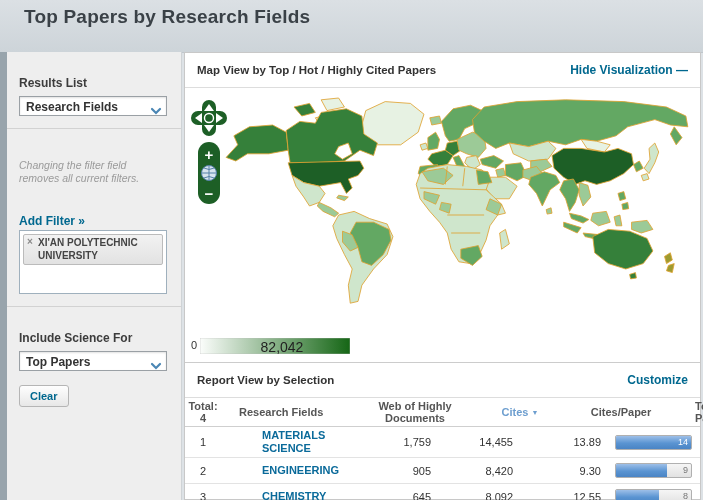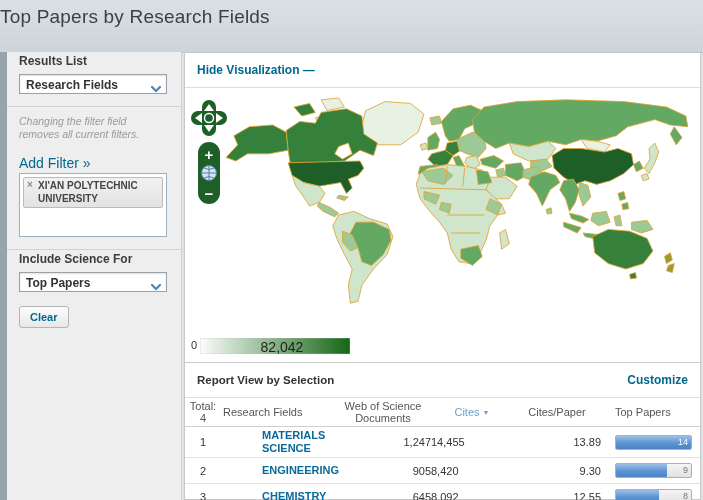--- a/index.html
+++ b/index.html
@@ -2,36 +2,36 @@
 <html style="--page_bg: #dde2e6; --header_band: #d3dade; --title_text: #3a4147; --sidebar_bg: #eeeeee; --link_teal: #00688f; --table_link_blue: #0a6a9a; --cites_header_blue: #6d9ecf; --bar_blue: #5a94d2; --bar_blue_light: #9dbfe8; --p0: #e7f2e3; --p1: #cfe6cc; --p2: #9cca97; --p3: #63a863; --p4: #35803a; --p5: #1d5f26; --p_olive: #9d9b30; --border: #dfa231; --legend_start: #fbfdfb; --legend_end: #156615;"><head>
 <meta charset="utf-8">
 <style>
   html,body{margin:0;padding:0;}
   body{width:703px;height:500px;overflow:hidden;position:relative;
        font-family:"Liberation Sans","DejaVu Sans",sans-serif;
        background:var(--page_bg,#dde2e6);}
   
   .header-band{position:absolute;left:0;top:0;width:703px;height:52px;
     background:linear-gradient(#dbe0e4,#cdd4d9);border-bottom:1px solid #bfc6cc;}
-  .page-title{position:absolute;left:0;top:6px;font-size:19px;font-weight:normal;
+  .page-title{position:absolute;left:24px;top:6px;font-size:19px;font-weight:bold;
     color:var(--title_text,#3a4147);letter-spacing:.2px;}
   .left-edge{position:absolute;left:0;top:52px;width:7px;height:448px;background:#98a4ac;}
   
   .sidebar{position:absolute;left:7px;top:52px;width:174px;height:448px;
     background:var(--sidebar_bg,#eee);border-right:1px solid #cfd3d6;}
   .sb-label{font-size:12px;font-weight:bold;color:#3c3c3c;margin:0 0 6px 12px;}
-  .sb-section{padding-top:2px;border-radius:23px;}
+  .sb-section{padding-top:24px;border-radius:23px;}
   .sb-div{border-top:1px solid #d2d2d2;margin-top:12px;}
   .dropdown{position:relative;margin-left:12px;width:148px;height:20px;background:#fff;
     border:1px solid #9aa0a5;box-shadow:inset 0 1px 2px rgba(0,0,0,.12);
     font-size:12px;font-weight:bold;color:#333;line-height:20px;padding-left:6px;
     box-sizing:border-box;cursor:pointer;}
   .dropdown .chev{position:absolute;right:4px;top:5px;}
-  .note{font-style:italic;color:#9a9a9a;font-size:10.5px;margin:6px 12px 4px 12px;line-height:1.25;}
-  .add-filter{margin:10px 0 2px 12px;font-size:14px;font-weight:normal;
+  .note{font-style:italic;color:#9a9a9a;font-size:10.5px;margin:6px 12px 19px 12px;line-height:1.25;}
+  .add-filter{margin:10px 0 2px 12px;font-size:12px;font-weight:bold;
     color:var(--link_teal,#00688f);cursor:pointer;display:inline-block;}
   .filter-box{margin-left:12px;width:148px;height:64px;background:#fff;
     border:1px solid #9fb0bd;box-sizing:border-box;padding:3px;}
   .filter-tag{background:linear-gradient(#f2f2f2,#e2e2e2);border:1px solid #bbb;
     border-radius:2px;font-size:10px;font-weight:bold;color:#444;padding:2px 4px 2px 14px;
     position:relative;line-height:1.25;}
   .filter-tag .x{position:absolute;left:3px;top:1px;color:#8a8a8a;font-size:10px;cursor:pointer;}
   .btn-row{margin:14px 0 0 12px;display:flex;gap:8px;}
   .btn{background:linear-gradient(#fefefe,#e7e7e7);border:1px solid #b5b5b5;border-radius:3px;
     font-size:11px;font-weight:bold;color:var(--link_teal,#00688f);padding:4px 10px;cursor:pointer;
@@ -54,25 +54,25 @@
   .sea{fill:#ffffff;} .olv{fill:var(--p_olive,#9d9b30);}
   .ctl{position:absolute;left:6px;top:12px;}
   .legend{position:relative;height:27px;border-bottom:1px solid #ccc;}
   .legend-zero{position:absolute;left:6px;top:4px;font-size:11px;color:#333;}
   .legend-bar{position:absolute;left:15px;top:3px;}
   .legend-max{position:absolute;left:52px;top:4px;width:90px;text-align:center;
     font-size:14px;color:#222;}
   
   .tbl{font-size:11px;color:#333;}
   .trow{display:flex;align-items:center;border-bottom:1px solid #e3e3e3;min-height:21px;padding:2px 0;}
-  .thead{color:#555;font-weight:normal;border-bottom:1px solid #cfcfcf;}
+  .thead{color:#555;font-weight:bold;border-bottom:1px solid #cfcfcf;gap:16px;}
   .c-rank{width:36px;text-align:center;flex:none;}
   .c-field{width:112px;flex:none;padding-left:2px;}
   .c-wos{width:96px;text-align:right;flex:none;}
-  .c-cites{width:82px;flex:none;}
+  .c-cites{width:82px;text-align:right;flex:none;}
   .c-cp{width:88px;text-align:right;flex:none;}
   .c-bar{flex:1;padding:0 8px 0 14px;}
   .thead .c-wos,.thead .c-cp{text-align:center;}
   .thead .c-cites{text-align:center;color:var(--cites_header_blue,#6d9ecf);cursor:pointer;}
   .thead .c-bar{text-align:left;}
   .field-link{color:var(--table_link_blue,#0a6a9a);font-weight:bold;cursor:pointer;
     text-transform:uppercase;line-height:1.2;display:inline-block;margin-left:39px;}
   .bar{position:relative;height:13px;border:1px solid #b0b0b0;border-radius:2px;
     background:linear-gradient(#f5f5f5,#e2e2e2);overflow:hidden;}
   .bar .fill{position:absolute;left:0;top:0;bottom:0;width:0;
@@ -131,20 +131,21 @@
   </div>
 
   <div class="btn-row">
     <button class="btn">Clear</button>
   </div>
 </div>
 
 <div class="panel">
 
   <div class="sec-head">
+    <span class="sec-title">Map View by Top / Hot / Highly Cited Papers</span>
     <span class="sec-link">
       <span>Hide Visualization</span>
       <span>—</span>
     </span>
   </div>
 
   <div class="map-area">
     <svg class="map-svg" width="515" height="247" viewBox="0 0 515 247">
       <g transform="translate(12,10) scale(0.97 0.9)">
 
@@ -265,33 +266,33 @@
     <span class="sec-link">Customize</span>
   </div>
 
   <div class="tbl">
     <div class="trow thead">
       <div class="c-rank">
         <div>Total:</div>
         <div>4</div>
       </div>
       <div class="c-field">Research Fields</div>
-      <div class="c-wos">Web of Science Documents</div>
+      <div class="c-wos">Web of Highly Documents</div>
       <div class="c-cites">
         <span>Cites</span>
         <span class="sort-arrow">▼</span>
       </div>
       <div class="c-cp">Cites/Paper</div>
       <div class="c-bar">Top Papers</div>
     </div>
 
     <div class="trow">
       <div class="c-rank">1</div>
       <div class="c-field"><span class="field-link">MATERIALS SCIENCE</span></div>
-      <div class="c-wos">1,247</div>
+      <div class="c-wos">1,759</div>
       <div class="c-cites">14,455</div>
       <div class="c-cp">13.89</div>
       <div class="c-bar">
           <div class="bar">
         <div class="fill" style="width: 100%;"></div>
         <span class="bar-val in">14</span>
       </div>
         </div>
     </div>
 

